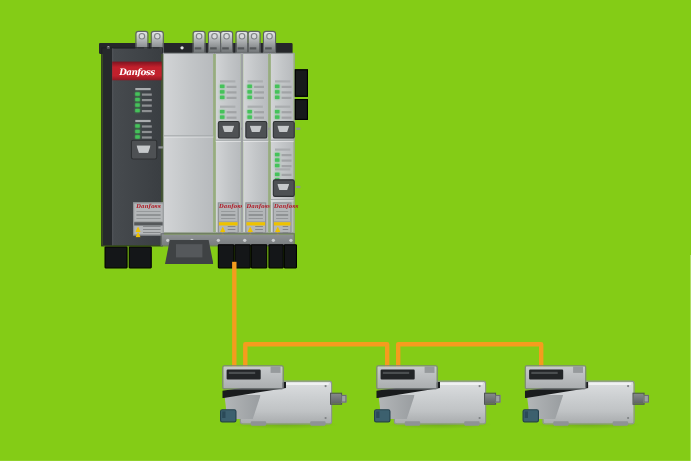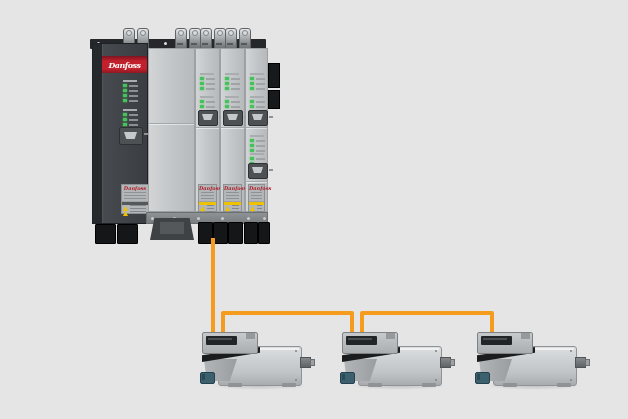--- a/index.html
+++ b/index.html
@@ -1,16 +1,16 @@
 <!DOCTYPE html>
 <html style="--led: #45c25a; --warn: #eec200; --band: #c2202c; --labelred: #b01f2a;"><head>
 <meta charset="utf-8">
 <style>
   html,body{margin:0;padding:0;background:#fff;}
-  .canvas{position:relative;width:628px;height:419px;background:#e5e5e5;overflow:hidden;
+  .canvas{position:relative;width:628px;height:419px;background:#84cc16;overflow:hidden;
           font-family:"DejaVu Sans",sans-serif;}
 
   
   .drive{position:absolute;left:88px;top:28px;width:192px;height:218px;}
   .busbar{position:absolute;left:2px;top:11px;width:176px;height:10px;background:#25272a;border-radius:1px;}
   .busbar::before,.busbar::after{content:"";position:absolute;top:3px;width:3px;height:3px;border-radius:50%;background:#dfe1e2;}
   .busbar::before{left:7px}.busbar::after{left:74px}
 
   .cpair{position:absolute;top:0;height:19px;display:flex;gap:2px;}
   .cp1{left:35px}.cp2{left:87px}.cp3{left:112px}.cp4{left:137px}

